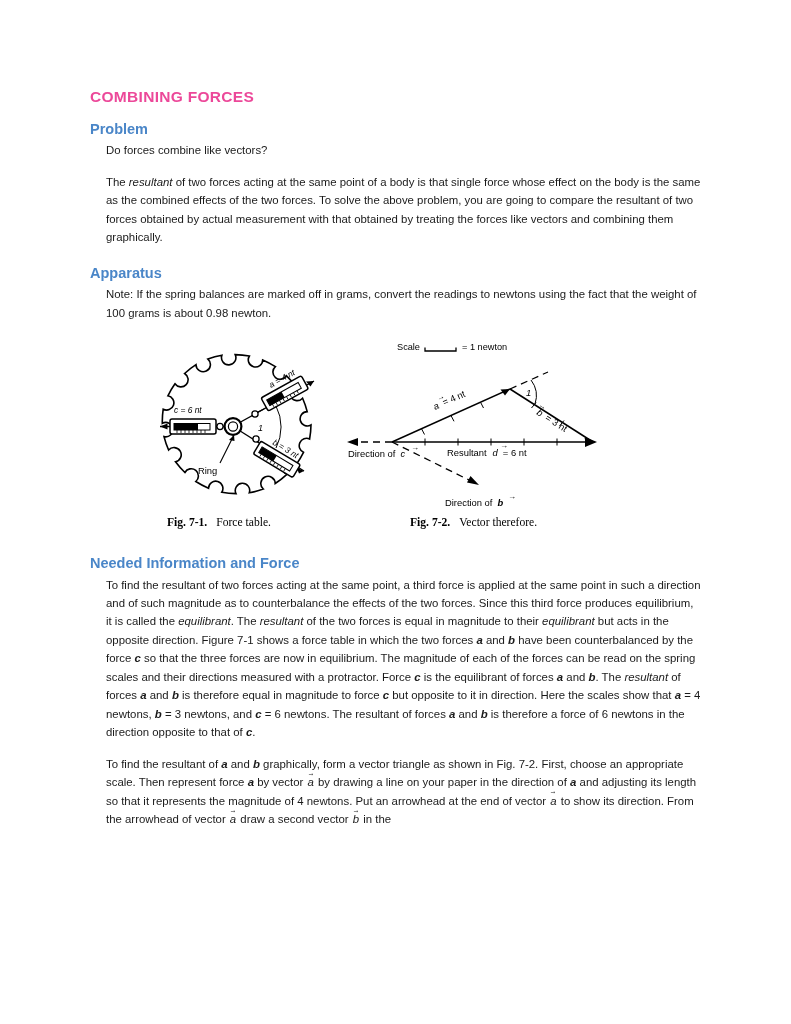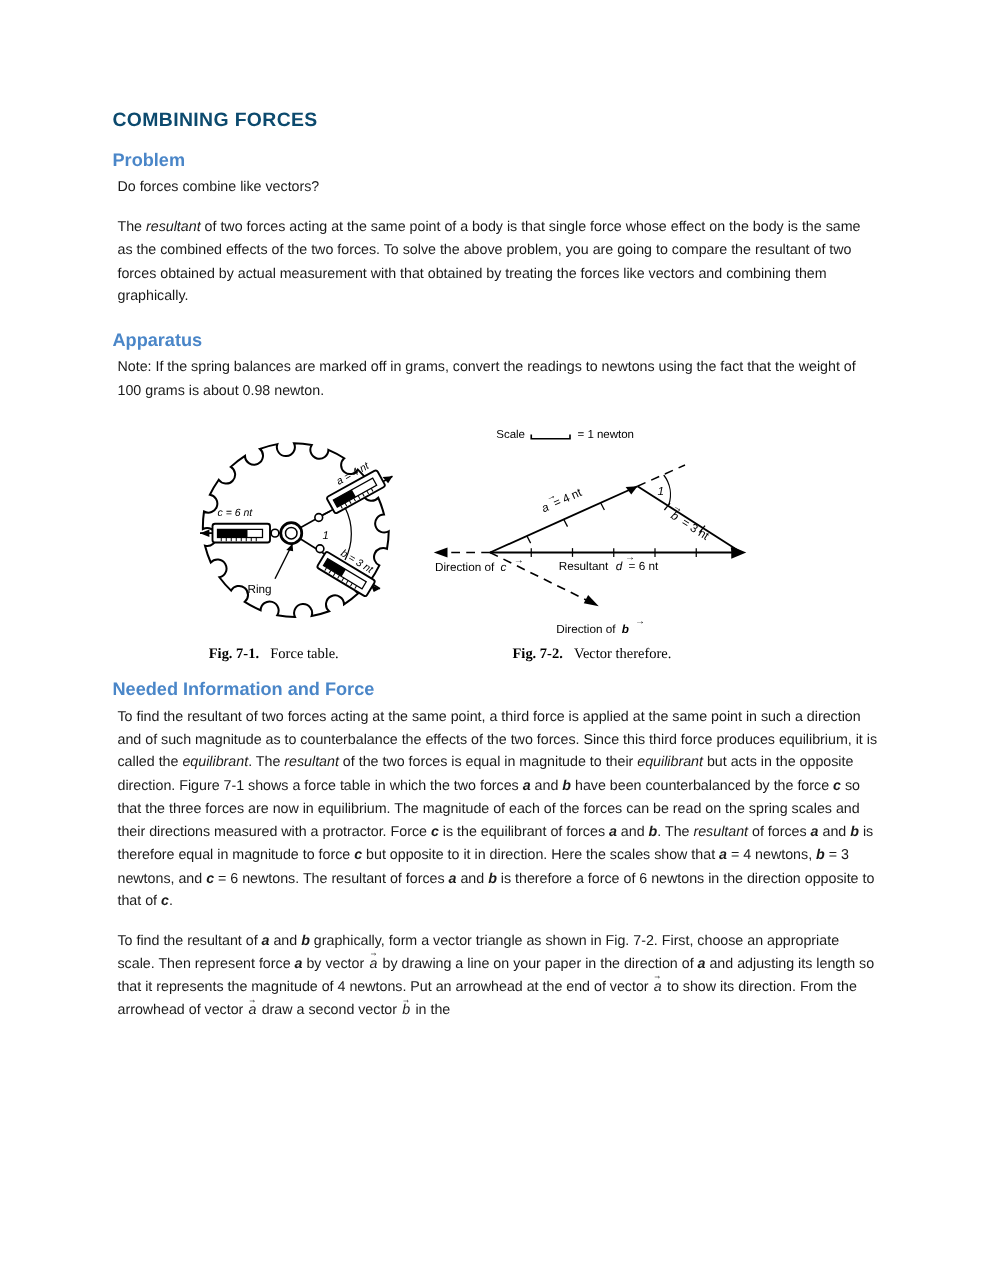--- a/index.html
+++ b/index.html
@@ -23,39 +23,39 @@
     position: absolute;
     left: 90px;
     top: 88px;
     width: 612px;
   }
 
   
   .h1 {
     font-size: 15.5px;
     font-weight: bold;
-    color: #0c4a6e;
+    color: #ec4899;
     letter-spacing: 0.3px;
     margin: 0 0 16px 0;
     line-height: 1.1;
   }
   .h2 {
     font-size: 14.5px;
     font-weight: bold;
     color: #4A86C8;
-    margin: 0 0 3px 0;
+    margin: 11px 0 3px 0;
     line-height: 1.2;
   }
   .h2.spaced { margin-top: 18px; }
 
   
   p.body {
     font-size: 11.4px;
     line-height: 1.62;
-    margin: 0 0 13px 4px;
+    margin: 0 0 13px 16px;
     color: #1a1a1a;
     text-align: left;
   }
   .it { font-style: italic; }
   .bi { font-weight: bold; font-style: italic; }
   .vec {
     position: relative;
     font-style: italic;
     padding: 0 1px;
     white-space: nowrap;

